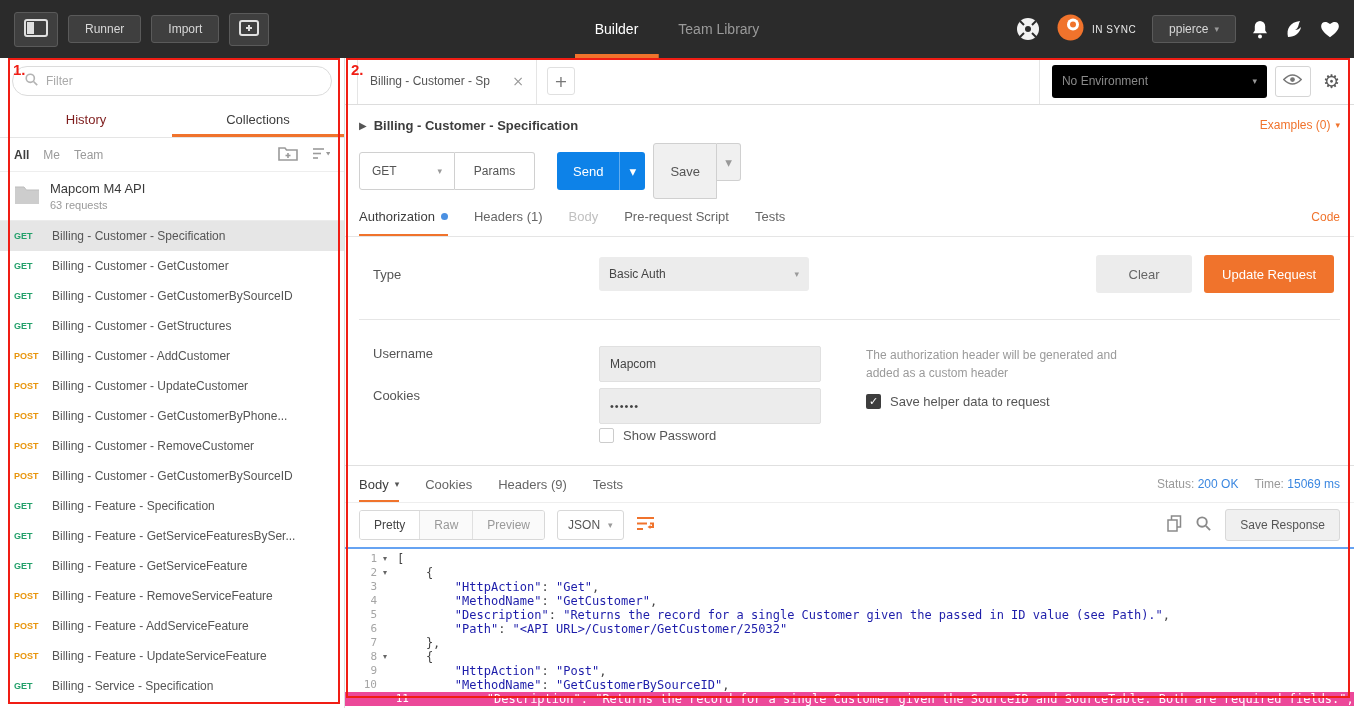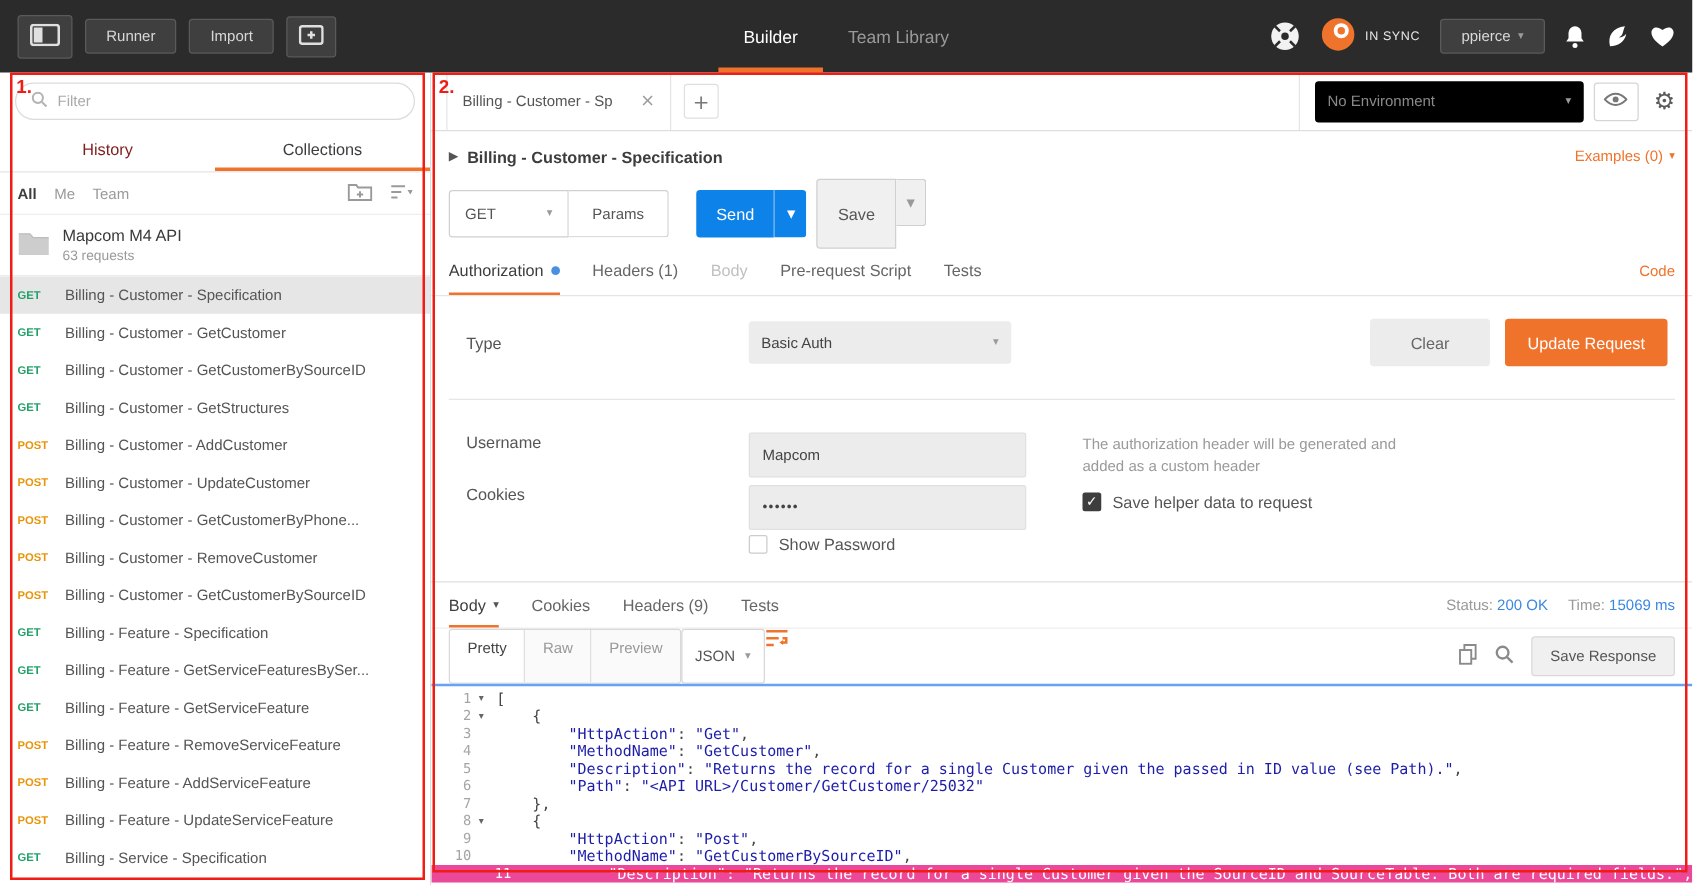--- a/index.html
+++ b/index.html
@@ -100,21 +100,21 @@
   .cb-checked { width:15px; height:15px; background:#3d3d3d; border-radius:2px; color:#fff; font-size:11px; display:flex; align-items:center; justify-content:center; flex:none; }
   .cb-empty { width:15px; height:15px; background:#fff; border:1px solid #ccc; border-radius:2px; flex:none; }
   .cb-label { font-size:13px; color:#555; }
   .showpw-row { margin-top:10px; padding-left:240px; display:flex; align-items:center; gap:9px; cursor:pointer; }
 
   .resp-header { height:38px; display:flex; align-items:stretch; gap:26px; padding:0 14px; border-top:1px solid #e0e0e0; border-bottom:1px solid #eee; flex:none; }
   .resp-status { margin-left:auto; display:flex; align-items:center; gap:16px; font-size:12px; }
   .stat-label { color:#999; }
   .stat-value { color:#3b87e0; }
 
-  .resp-toolbar { height:44px; display:flex; padding:0 14px; flex:none; }
+  .resp-toolbar { height:44px; display:flex; align-items:center; gap:12px; padding:0 14px; flex:none; }
   .seg-group { display:flex; border:1px solid #d8d8d8; border-radius:3px; overflow:hidden; }
   .seg { padding:7px 14px; font-size:12px; color:#999; background:#fafafa; border-left:1px solid #e0e0e0; cursor:pointer; }
   .seg:first-child { border-left:none; }
   .seg.active { background:#fff; color:#444; }
   .fmt-select { border:1px solid #d8d8d8; border-radius:3px; background:#fff; padding:7px 10px; font-size:12px; color:#555; display:flex; align-items:center; gap:8px; cursor:pointer; }
   .toolbar-right { margin-left:auto; display:flex; align-items:center; gap:14px; }
   .save-resp-btn { background:#f0f0f0; border:1px solid #d8d8d8; border-radius:3px; padding:8px 14px; font-size:12px; color:#555; cursor:pointer; font-family:inherit; }
 
   .editor { flex:1; border-top:2px solid #66a3f2; padding-top:3px; overflow:hidden; background:#fff; }
   .code-line { display:flex; height:14px; line-height:14px; font-family:"DejaVu Sans Mono", monospace; font-size:12px; color:#444; }

